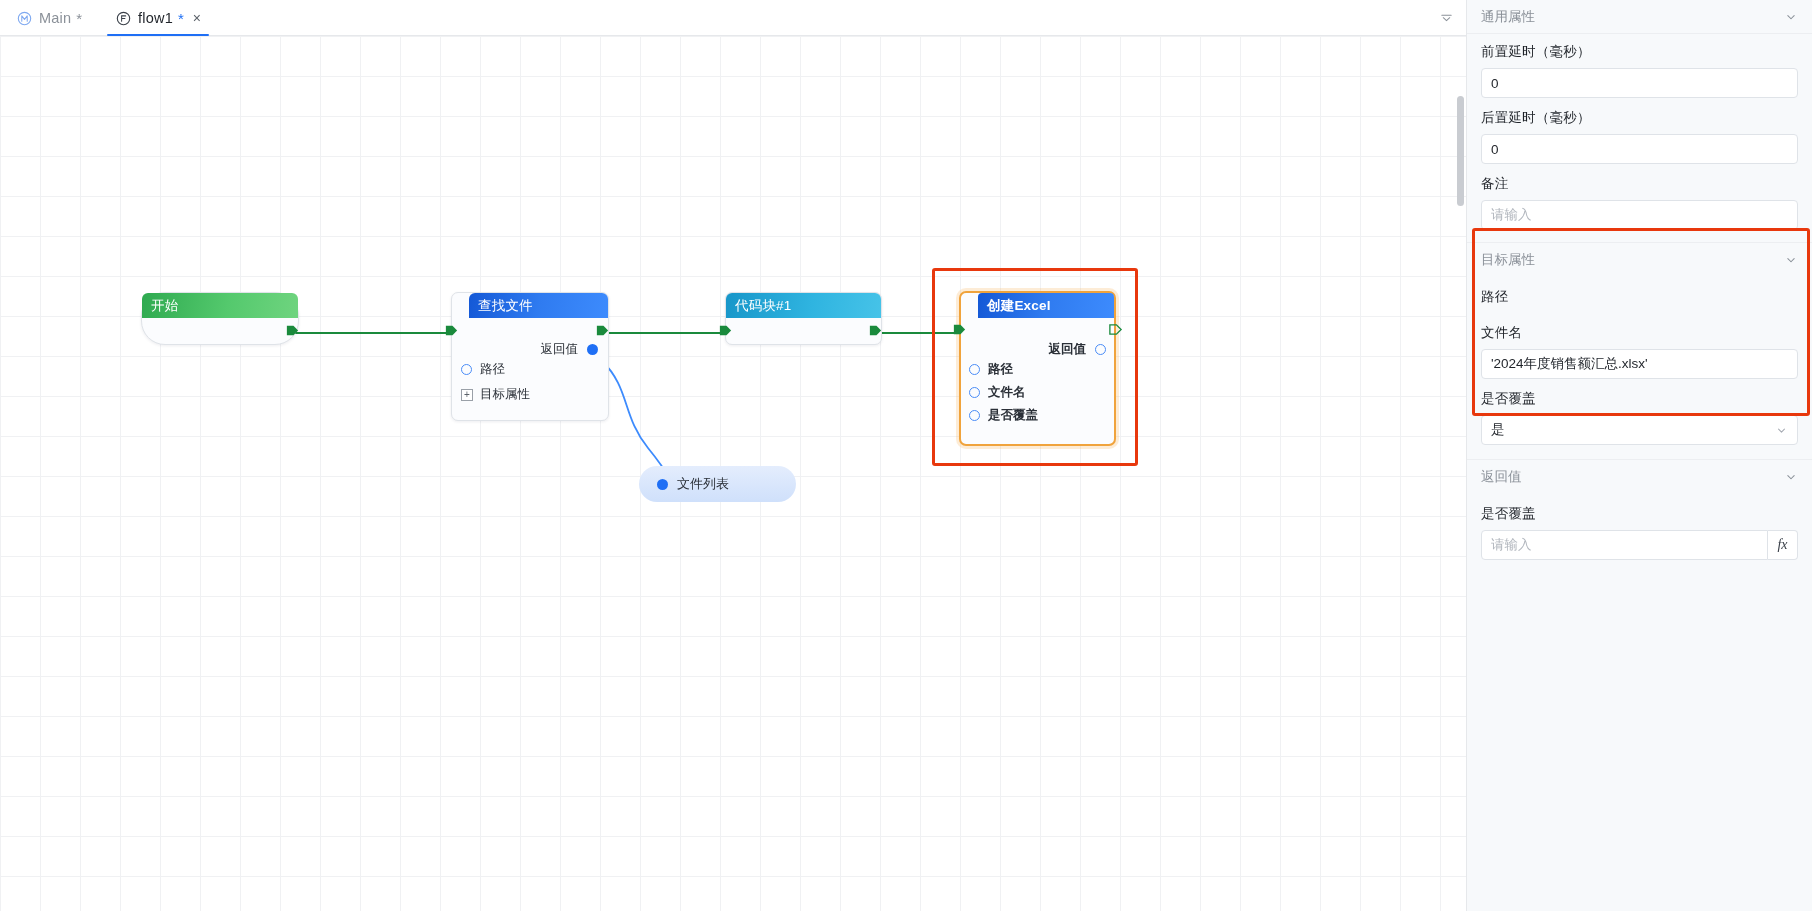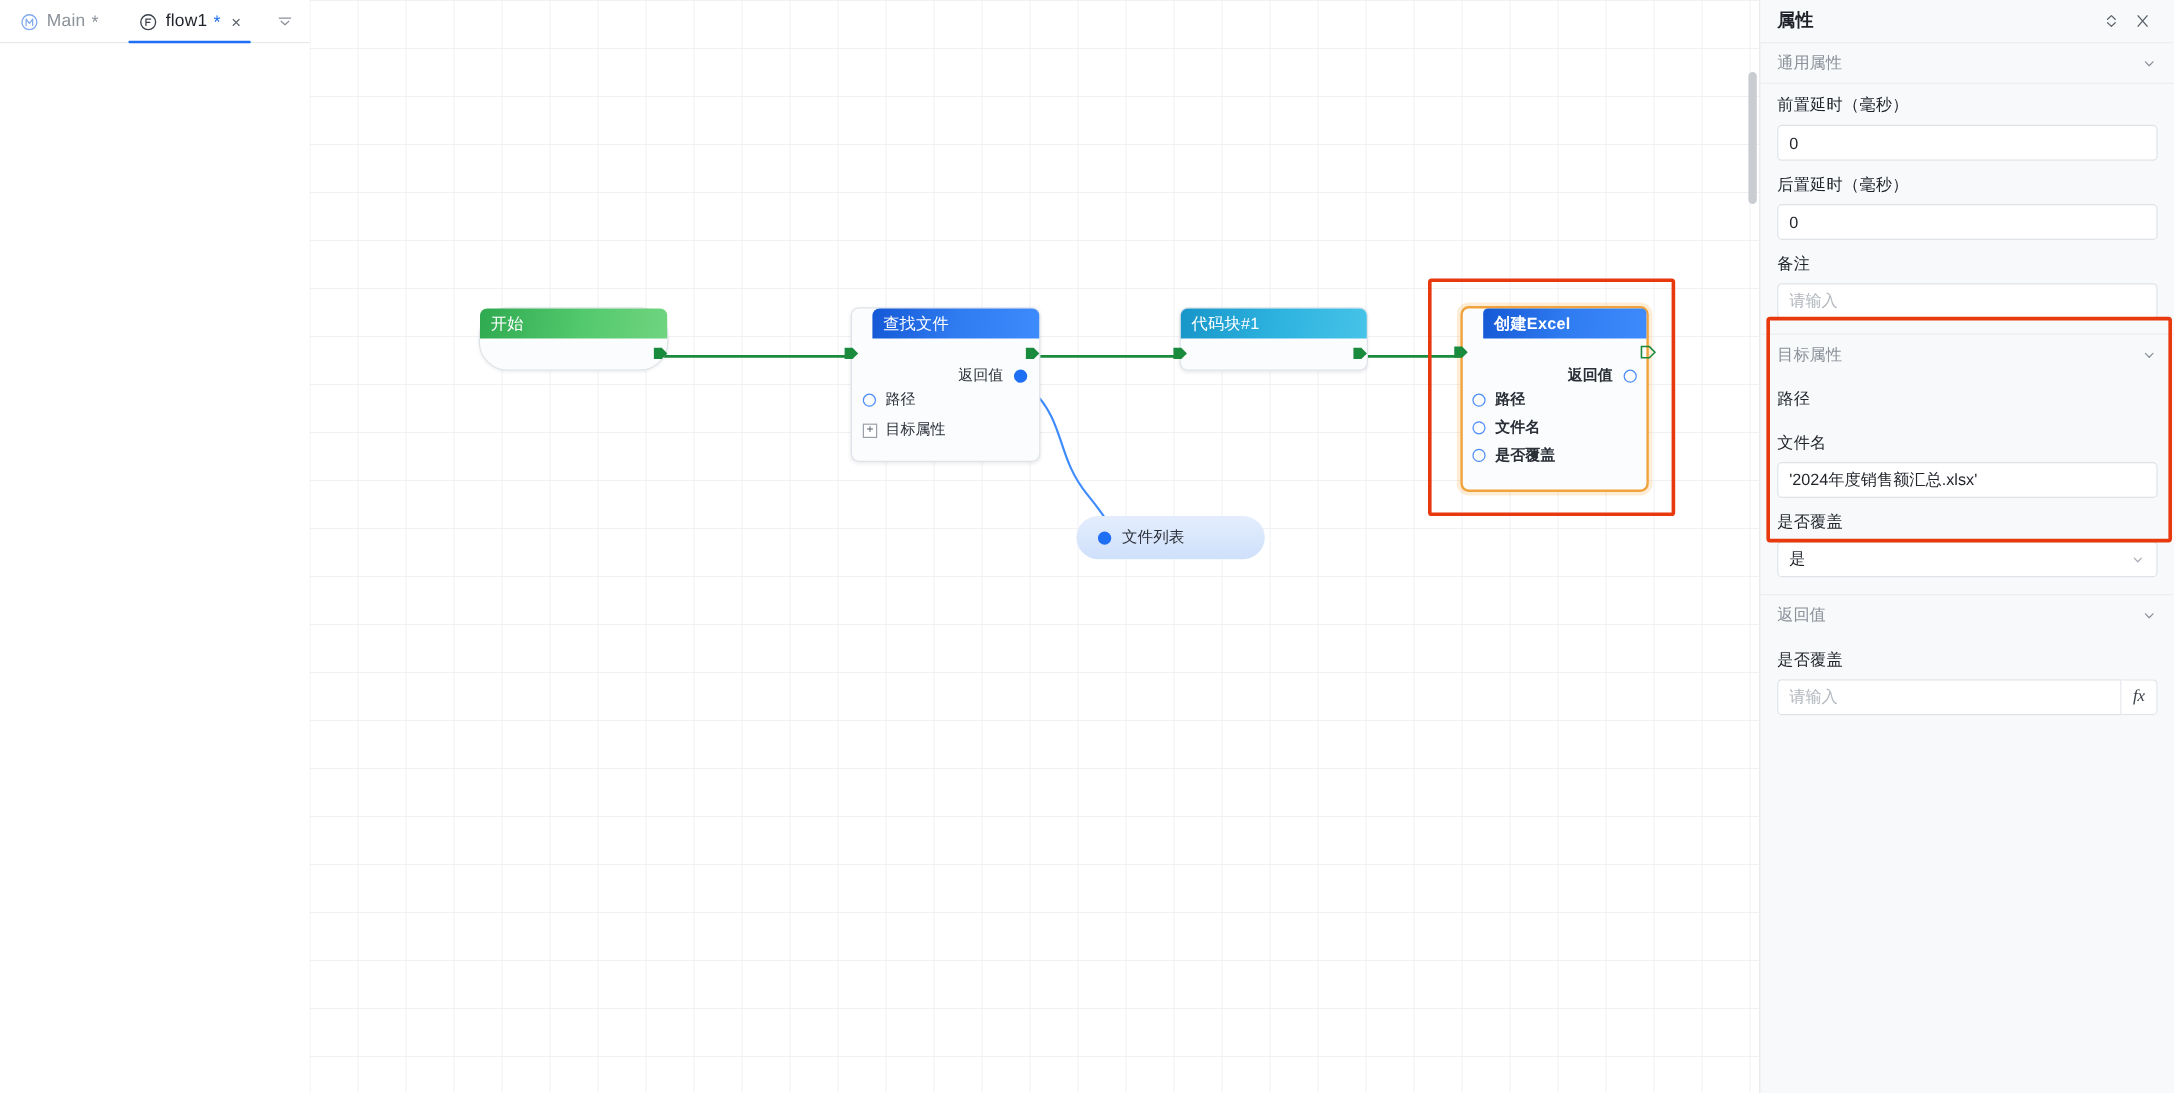--- a/index.html
+++ b/index.html
@@ -9,21 +9,21 @@
     background: #ffffff;
     font-family: "Liberation Sans", "DejaVu Sans", sans-serif;
     -webkit-font-smoothing: antialiased;
   }
 
   
   .app { position: relative; width: 1812px; height: 911px; display: flex; }
 
   
   .editor { position: relative; width: 1466px; height: 911px; background:#fff;
-            display:flex; flex-direction:row; }
+            display:flex; flex-direction:column; }
 
   
   .tabbar {
     position: relative; height: 36px; min-height:36px; background:#ffffff;
     border-bottom: 1px solid #e6e8eb; display: flex; align-items: stretch;
   }
   .tab {
     display: flex; align-items: center; gap: 7px;
     padding: 0 16px; height: 36px; cursor: default;
     font-size: 14.5px; color: #8b9199; position: relative;
@@ -329,34 +329,20 @@
       </div>
 
       <div class="hl-rect" style="left:932px; top:232px; width:206px; height:198px;"></div>
 
       <div class="canvas-scrollbar"></div>
     </div>
   </div>
 
   <div class="props">
 
-    <div class="props-head">
-      <span class="props-title">属性</span>
-      <span class="props-head-spacer"></span>
-      <span class="props-head-btn">
-        <svg width="15" height="15" viewBox="0 0 16 16">
-          <path d="M4.6 6.5 L8 3.2 L11.4 6.5 M4.6 9.5 L8 12.8 L11.4 9.5" fill="none" stroke="#5b6169" stroke-width="1.1" stroke-linecap="round" stroke-linejoin="round"></path>
-        </svg>
-      </span>
-      <span class="props-head-btn">
-        <svg width="15" height="15" viewBox="0 0 16 16">
-          <path d="M4 3.4 L12 12.6 M12 3.4 L4 12.6" fill="none" stroke="#5b6169" stroke-width="1.2" stroke-linecap="round"></path>
-        </svg>
-      </span>
-    </div>
 
     <div class="props-body">
 
       <div class="section-head">
         <span>通用属性</span>
         <span class="sh-spacer"></span>
         <span class="chev">
           <svg width="14" height="14" viewBox="0 0 16 16">
               <path d="M4.4 6.3 L8 10 L11.6 6.3" fill="none" stroke="#8b9199" stroke-width="1.2" stroke-linecap="round" stroke-linejoin="round"></path>
             </svg>

